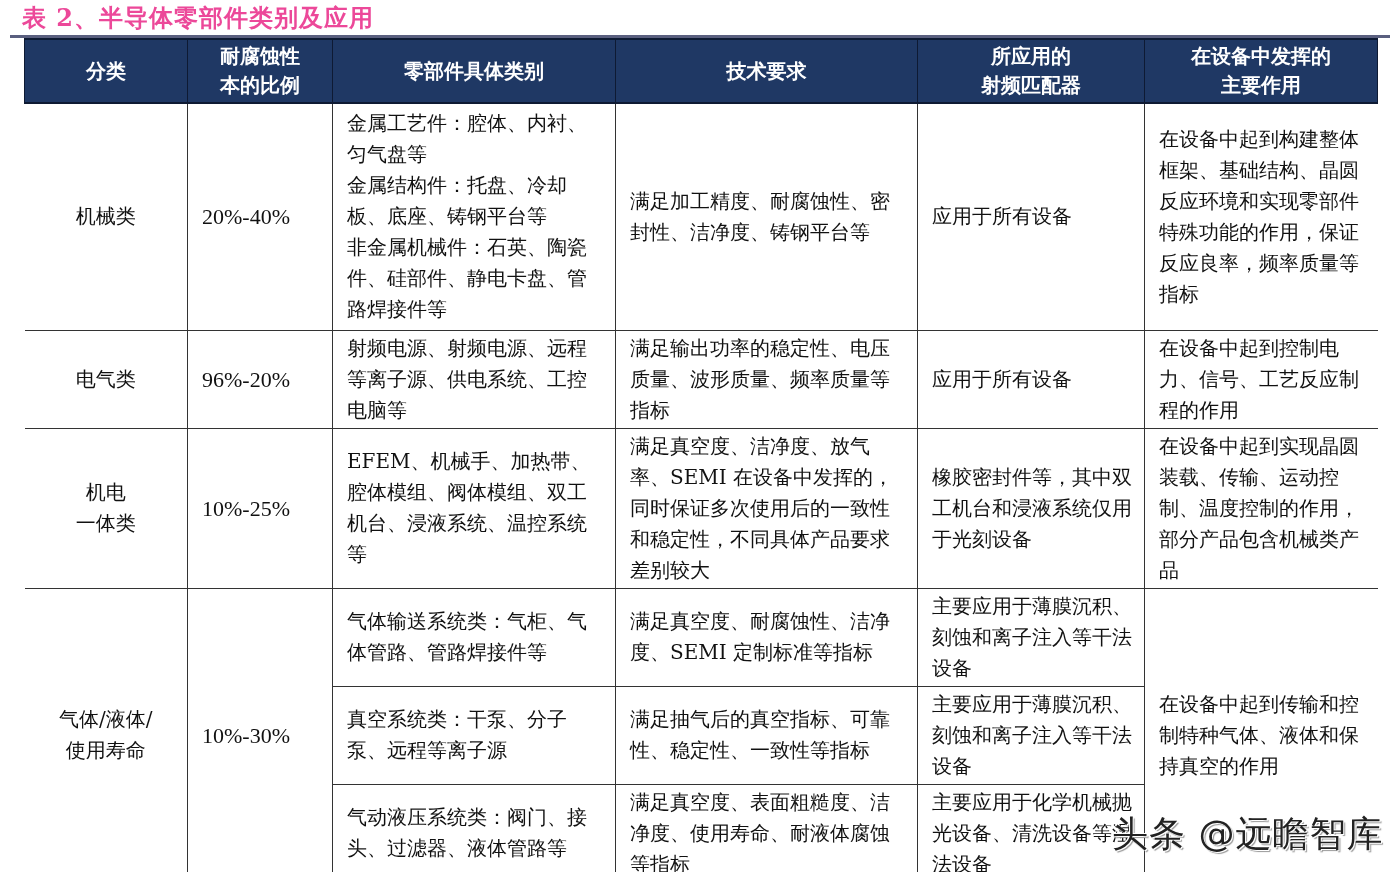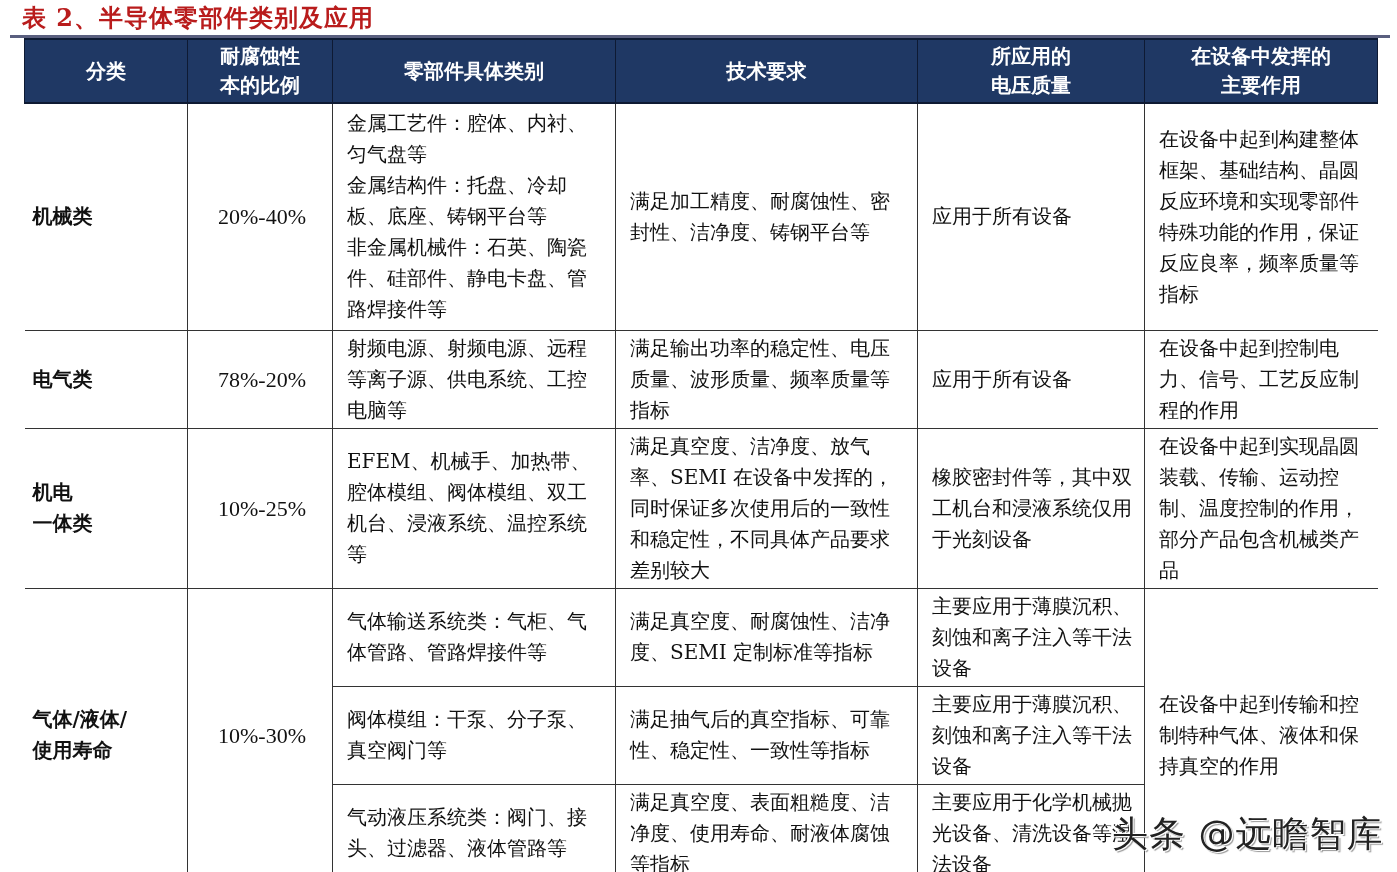--- a/index.html
+++ b/index.html
@@ -5,21 +5,21 @@
   html, body { margin: 0; padding: 0; background: #ffffff; }
   body {
     width: 1397px; height: 872px; position: relative; overflow: hidden;
     font-family: "DejaVu Serif", "Liberation Serif", serif;
     color: #111;
   }
   .title {
     position: absolute; left: 22px; top: 2px;
     font-size: 24px; font-weight: bold; letter-spacing: 1px;
     font-family: "DejaVu Serif", serif;
-    color: #b91c1c;
+    color: #ec4899;
   }
   .title-rule {
     position: absolute; left: 10px; top: 35px; width: 1380px; height: 3px;
     background: #5a5f7f;
   }
   table.main {
     position: absolute; left: 24px; top: 38px;
     width: 1353px;
     border-collapse: collapse;
     table-layout: fixed;
@@ -42,26 +42,26 @@
   table.main td {
     border: 1.5px solid #333;
     font-size: 20px;
     line-height: 31px;
     vertical-align: middle;
     padding: 2px 10px 2px 14px;
     text-align: left;
     word-break: break-all;
   }
   table.main td.cat {
-    text-align: left; font-weight: bold; padding: 0 8px;
+    text-align: center; font-weight: normal; padding: 0 8px;
     border-left: none;
     margin-top: 32px;
   }
   table.main td.pct {
-    text-align: center; font-family: "Liberation Serif", serif; font-size: 22px;
+    font-family: "Liberation Serif", serif; font-size: 22px;
   }
   table.main td.last { border-right: none; }
   table.main tr.lastrow td { border-bottom: 2px solid #222; }
   .ml { display: block; }
   .watermark {
     position: absolute; left: 1112px; top: 810px;
     font-family: "DejaVu Sans", sans-serif;
     font-size: 36px; color: #222;
     text-shadow: 1px 1px 0 #fff, -1px -1px 0 #fff, 2px 2px 1px #999;
     letter-spacing: 1px;
@@ -93,21 +93,21 @@
           <span class="ml">本的比例</span>
         </th>
       <th>
           <span class="ml">零部件具体类别</span>
         </th>
       <th>
           <span class="ml">技术要求</span>
         </th>
       <th>
           <span class="ml">所应用的</span>
-          <span class="ml">电压质量</span>
+          <span class="ml">射频匹配器</span>
         </th>
       <th>
           <span class="ml">在设备中发挥的</span>
           <span class="ml">主要作用</span>
         </th>
     </tr>
   </thead>
   <tbody>
 
     <tr style="height:227px">
@@ -122,21 +122,21 @@
       </td>
       <td>满足加工精度、耐腐蚀性、密封性、洁净度、铸钢平台等</td>
       <td>应用于所有设备</td>
       <td class="last">在设备中起到构建整体框架、基础结构、晶圆反应环境和实现零部件特殊功能的作用，保证反应良率，频率质量等指标</td>
     </tr>
 
     <tr style="height:96px">
       <td class="cat">
           <span class="ml">电气类</span>
         </td>
-      <td class="pct">78%-20%</td>
+      <td class="pct">96%-20%</td>
       <td>射频电源、射频电源、远程等离子源、供电系统、工控电脑等</td>
       <td>满足输出功率的稳定性、电压质量、波形质量、频率质量等指标</td>
       <td>应用于所有设备</td>
       <td class="last">在设备中起到控制电力、信号、工艺反应制程的作用</td>
     </tr>
 
     <tr style="height:155px">
       <td class="cat">
           <span class="ml">机电</span>
           <span class="ml">一体类</span>
@@ -153,21 +153,21 @@
           <span class="ml">气体/液体/</span>
           <span class="ml">使用寿命</span>
         </td>
       <td class="pct" rowspan="3">10%-30%</td>
       <td>气体输送系统类：气柜、气体管路、管路焊接件等</td>
       <td>满足真空度、耐腐蚀性、洁净度、SEMI 定制标准等指标</td>
       <td>主要应用于薄膜沉积、刻蚀和离子注入等干法设备</td>
       <td class="last" rowspan="3">在设备中起到传输和控制特种气体、液体和保持真空的作用</td>
     </tr>
     <tr style="height:95px">
-      <td>阀体模组：干泵、分子泵、真空阀门等</td>
+      <td>真空系统类：干泵、分子泵、远程等离子源</td>
       <td>满足抽气后的真空指标、可靠性、稳定性、一致性等指标</td>
       <td>主要应用于薄膜沉积、刻蚀和离子注入等干法设备</td>
     </tr>
     <tr class="lastrow" style="height:94px">
       <td>气动液压系统类：阀门、接头、过滤器、液体管路等</td>
       <td>满足真空度、表面粗糙度、洁净度、使用寿命、耐液体腐蚀等指标</td>
       <td>主要应用于化学机械抛光设备、清洗设备等湿法设备</td>
     </tr>
   </tbody>
 </table>

